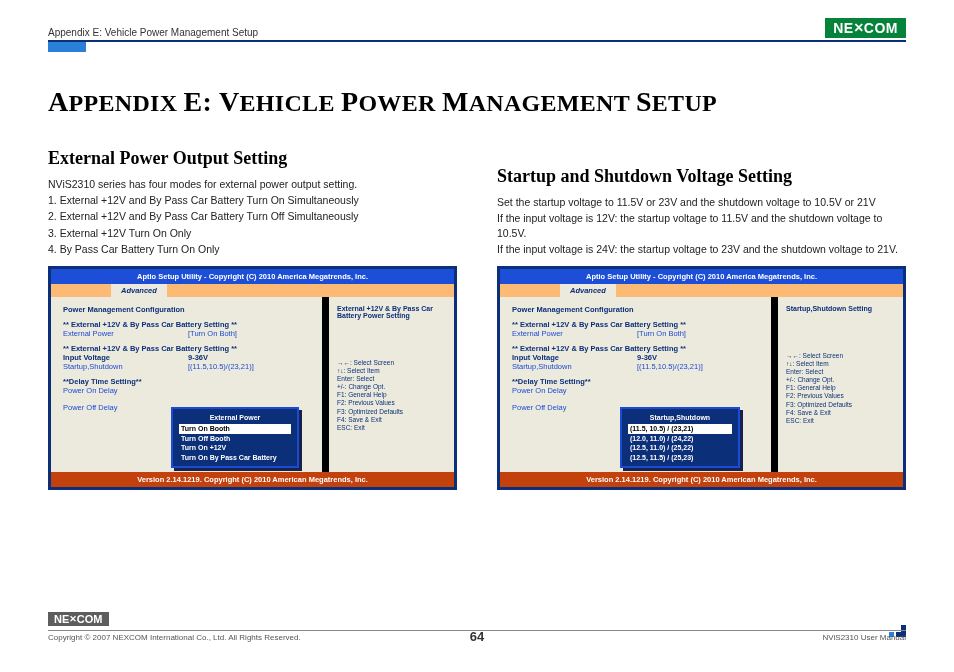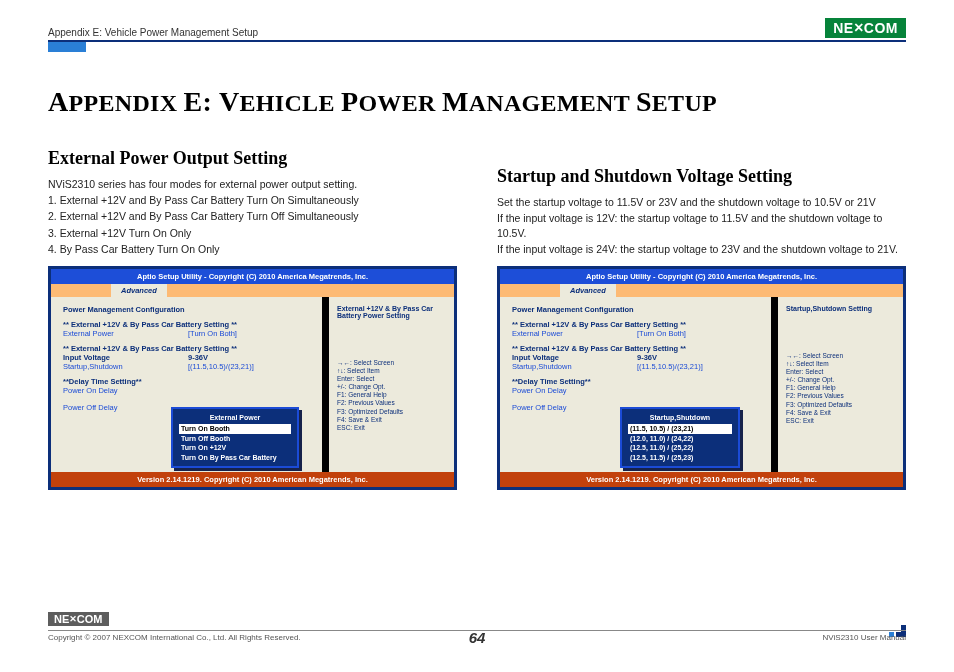--- a/index.html
+++ b/index.html
@@ -32,21 +32,21 @@
   .val { flex:1; }
   .b { font-weight:bold; color:#0c2f7a; }
   .blue { color:#1b4bd6; }
   .popup { position:absolute; border:2px solid #1b4bd6; background:#0c2f7a; color:#fff; font-size:7px; font-weight:bold; padding:4px 6px; line-height:1.35; box-shadow: 3px 3px 0 #16224a; }
   .popup-title { text-align:center; margin-bottom:2px; }
   .popup .sel { background:#fff; color:#000; padding:0 2px; display:block;}
   .popup .op { display:block; padding:0 2px;}
   .footer { position:absolute; bottom:30px; left:48px; right:48px; }
   .footer-line { display:flex; align-items:center; }
   .footer-rule { border-top:1px solid #888; margin-top:4px; display:flex; justify-content:space-between; padding-top:2px; font-size:8px; color:#555; }
-  .pagenum { position:absolute; left:50%; transform:translateX(-50%); font-weight:bold; color:#333; font-size:15px; top:-2px;font-style:italic;}
+  .pagenum { position:absolute; left:50%; transform:translateX(-50%); font-weight:bold; color:#333; font-size:13px; top:-2px;}
   .footer-logo { background:#5d5d5d; color:#fff; font-weight:bold; font-size:11px; padding:1px 6px; display:inline-flex; align-items:center;}
   .corner-deco { position:absolute; bottom:35px; right:48px; display:flex; gap:2px; align-items:flex-end;}
   .corner-deco div { background:#2a7fd6; }
 </style>
 </head>
 <body>
 
 <div class="page">
   <div class="top-bar">
     <div class="breadcrumb">Appendix E: Vehicle Power Management Setup</div>

